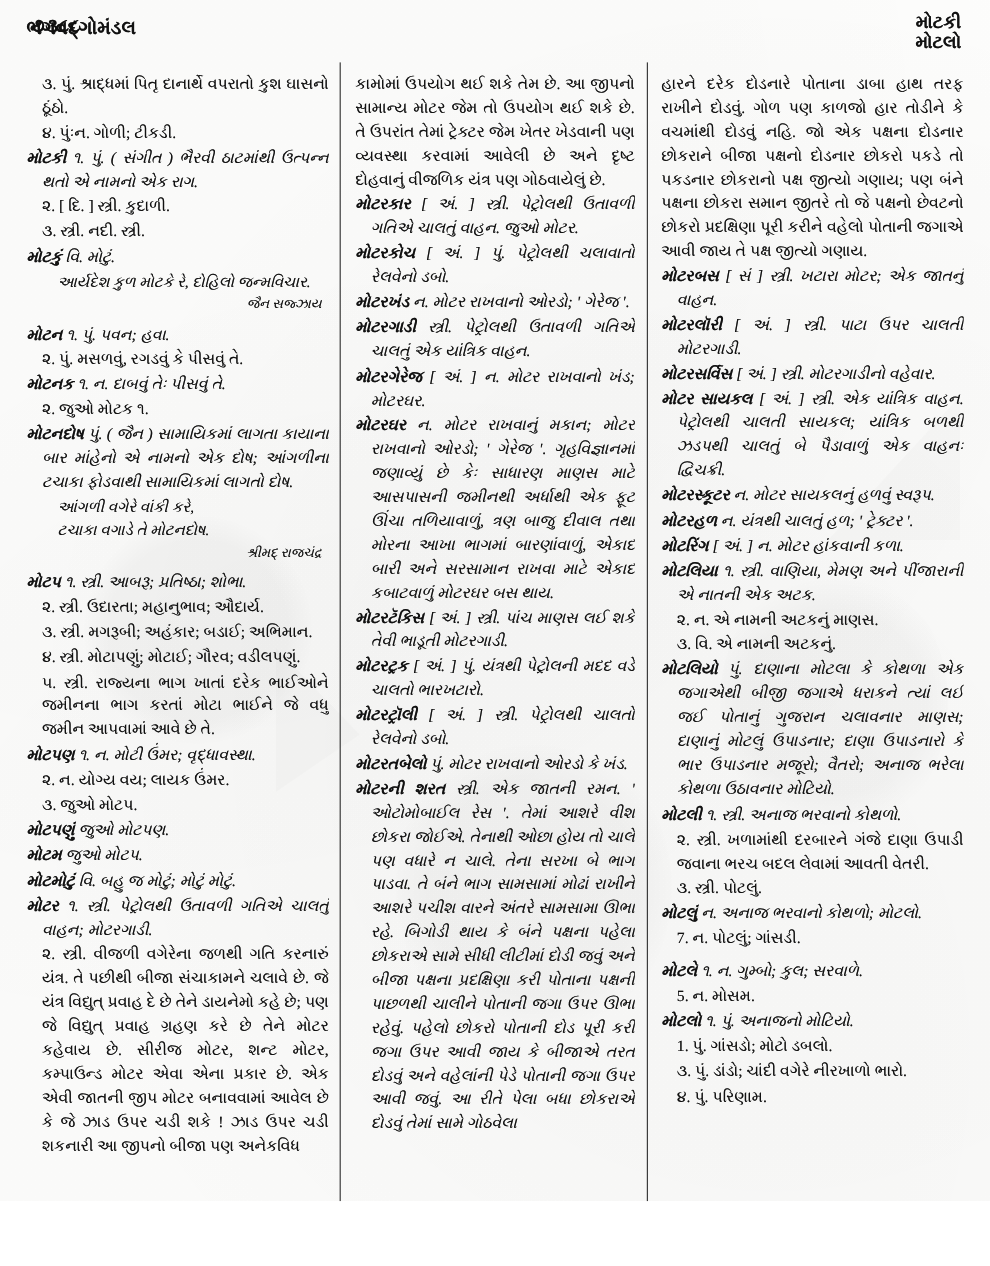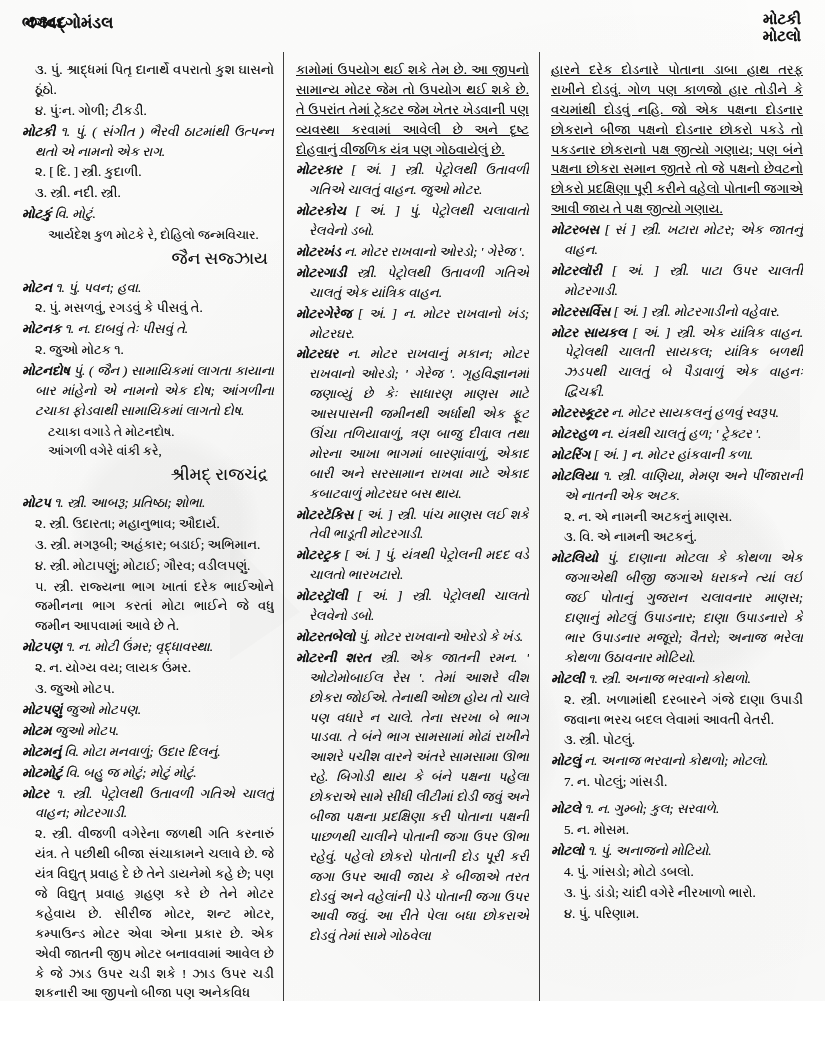--- a/index.html
+++ b/index.html
@@ -109,46 +109,47 @@
   .col.c2 { left: 296px; width: 233px; }
   .col.c3 { left: 551px; width: 252px; }
 
   
   .entry {
     margin: 0 0 1px 0;
     padding: 0;
     text-indent: 0;
   }
   
-  .entry.cont { text-indent: 0; text-decoration: underline; }
+  .entry.cont { text-indent: 0; }
   
   .entry.sense { padding-left: 13px; }
   
   .entry.head {
     padding-left: 13px;
     text-indent: -13px;
     font-style: italic;
   }
   .hw {
     font-weight: bold;
   }
   
   .quote {
     margin: 2px 0 0 0;
     padding-left: 26px;
     font-size: 12.6px;
     line-height: 1.5;
     text-align: left;
+    font-style: italic;
   }
   .quote .ln { display: block; }
   .attrib {
     display: block;
     text-align: right;
     padding-right: 6px;
-    font-size: 17px;
+    font-size: 11px;
     margin-top: 1px;
   }
   .gap { height: 6px; }
 
   
   .col, .rh-folio, .rh-title, .rh-guides div {
     text-shadow: 0 0 0.35px rgba(0,0,0,0.55);
   }
 </style>
 </head>
@@ -185,36 +186,35 @@
         <span class="ln">આર્યદેશ કુળ મોટકે રે, દોહિલો જન્મવિચાર.</span>
         <span class="attrib">જૈન સજ્ઝાય</span>
       </div>
       <div class="gap"></div>
       <p class="entry head"><span class="hw">મોટન </span><span>૧. પું. પવન; હવા.</span></p>
       <p class="entry sense"><span>૨. પું. મસળવું, રગડવું કે પીસવું તે.</span></p>
       <p class="entry head"><span class="hw">મોટનક </span><span>૧. ન. દાબવું તેઃ પીસવું તે.</span></p>
       <p class="entry sense"><span>૨. જુઓ મોટક ૧.</span></p>
       <p class="entry head"><span class="hw">મોટનદોષ </span><span>પું. ( જૈન ) સામાયિકમાં લાગતા કાયાના બાર માંહેનો એ નામનો એક દોષ; આંગળીના ટચાકા ફોડવાથી સામાયિકમાં લાગતો દોષ.</span></p>
       <div class="quote">
+        <span class="ln">આંગળી વગેરે વાંકી કરે,</span>
         <span class="ln">ટચાકા વગાડે તે મોટનદોષ.</span>
-        <span class="ln">આંગળી વગેરે વાંકી કરે,</span>
         <span class="attrib">શ્રીમદ્ રાજચંદ્ર</span>
       </div>
       <div class="gap"></div>
       <p class="entry head"><span class="hw">મોટપ </span><span>૧. સ્ત્રી. આબરૂ; પ્રતિષ્ઠા; શોભા.</span></p>
       <p class="entry sense"><span>૨. સ્ત્રી. ઉદારતા; મહાનુભાવ; ઔદાર્ય.</span></p>
       <p class="entry sense"><span>૩. સ્ત્રી. મગરૂબી; અહંકાર; બડાઈ; અભિમાન.</span></p>
       <p class="entry sense"><span>૪. સ્ત્રી. મોટાપણું; મોટાઈ; ગૌરવ; વડીલપણું.</span></p>
       <p class="entry sense"><span>૫. સ્ત્રી. રાજ્યના ભાગ ખાતાં દરેક ભાઈઓને જમીનના ભાગ કરતાં મોટા ભાઈને જે વધુ જમીન આપવામાં આવે છે તે.</span></p>
       <p class="entry head"><span class="hw">મોટપણ </span><span>૧. ન. મોટી ઉંમર; વૃદ્ધાવસ્થા.</span></p>
       <p class="entry sense"><span>૨. ન. યોગ્ય વય; લાયક ઉંમર.</span></p>
       <p class="entry sense"><span>૩. જુઓ મોટપ.</span></p>
       <p class="entry head"><span class="hw">મોટપણું </span><span>જુઓ મોટપણ.</span></p>
       <p class="entry head"><span class="hw">મોટમ </span><span>જુઓ મોટપ.</span></p>
-      <p class="entry head"><span class="hw">મોટમનું </span><span>વિ. મોટા મનવાળું; ઉદાર દિલનું.</span></p>
       <p class="entry head"><span class="hw">મોટમોટું </span><span>વિ. બહુ જ મોટું; મોટું મોટું.</span></p>
       <p class="entry head"><span class="hw">મોટર </span><span>૧. સ્ત્રી. પેટ્રોલથી ઉતાવળી ગતિએ ચાલતું વાહન; મોટરગાડી.</span></p>
       <p class="entry sense"><span>૨. સ્ત્રી. વીજળી વગેરેના જળથી ગતિ કરનારું યંત્ર. તે પછીથી બીજા સંચાકામને ચલાવે છે. જે યંત્ર વિદ્યુત્ પ્રવાહ દે છે તેને ડાયનેમો કહે છે; પણ જે વિદ્યુત્ પ્રવાહ ગ્રહણ કરે છે તેને મોટર કહેવાય છે. સીરીજ મોટર, શન્ટ મોટર, કમ્પાઉન્ડ મોટર એવા એના પ્રકાર છે. એક એવી જાતની જીપ મોટર બનાવવામાં આવેલ છે કે જે ઝાડ ઉપર ચડી શકે ! ઝાડ ઉપર ચડી શકનારી આ જીપનો બીજા પણ અનેકવિધ</span></p>
     </div>
   <div class="col c2">
       <p class="entry cont"><span>કામોમાં ઉપયોગ થઈ શકે તેમ છે. આ જીપનો સામાન્ય મોટર જેમ તો ઉપયોગ થઈ શકે છે. તે ઉપરાંત તેમાં ટ્રેક્ટર જેમ ખેતર ખેડવાની પણ વ્યવસ્થા કરવામાં આવેલી છે અને દૃષ્ટ દોહવાનું વીજળિક યંત્ર પણ ગોઠવાયેલું છે.</span></p>
       <p class="entry head"><span class="hw">મોટરકાર </span><span>[ અં. ] સ્ત્રી. પેટ્રોલથી ઉતાવળી ગતિએ ચાલતું વાહન. જુઓ મોટર.</span></p>
       <p class="entry head"><span class="hw">મોટરકોચ </span><span>[ અં. ] પું. પેટ્રોલથી ચલાવાતો રેલવેનો ડબો.</span></p>
       <p class="entry head"><span class="hw">મોટરખંડ </span><span>ન. મોટર રાખવાનો ઓરડો; ' ગેરેજ '.</span></p>
       <p class="entry head"><span class="hw">મોટરગાડી </span><span>સ્ત્રી. પેટ્રોલથી ઉતાવળી ગતિએ ચાલતું એક યાંત્રિક વાહન.</span></p>
@@ -241,18 +241,18 @@
       <p class="entry head"><span class="hw">મોટલિયો </span><span>પું. દાણાના મોટલા કે કોથળા એક જગાએથી બીજી જગાએ ધરાકને ત્યાં લઈ જઈ પોતાનું ગુજરાન ચલાવનાર માણસ; દાણાનું મોટલું ઉપાડનાર; દાણા ઉપાડનારો કે ભાર ઉપાડનાર મજૂરો; વૈતરો; અનાજ ભરેલા કોથળા ઉઠાવનાર મોટિયો.</span></p>
       <p class="entry head"><span class="hw">મોટલી </span><span>૧. સ્ત્રી. અનાજ ભરવાનો કોથળો.</span></p>
       <p class="entry sense"><span>૨. સ્ત્રી. ખળામાંથી દરબારને ગંજે દાણા ઉપાડી જવાના ભરચ બદલ લેવામાં આવતી વેતરી.</span></p>
       <p class="entry sense"><span>૩. સ્ત્રી. પોટલું.</span></p>
       <p class="entry head"><span class="hw">મોટલું </span><span>ન. અનાજ ભરવાનો કોથળો; મોટલો.</span></p>
       <p class="entry sense"><span>7. ન. પોટલું; ગાંસડી.</span></p>
       <div class="gap"></div>
       <p class="entry head"><span class="hw">મોટલે </span><span>૧. ન. ગુમ્બો; કુલ; સરવાળે.</span></p>
       <p class="entry sense"><span>5. ન. મોસમ.</span></p>
       <p class="entry head"><span class="hw">મોટલો </span><span>૧. પું. અનાજનો મોટિયો.</span></p>
-      <p class="entry sense"><span>4. પું. ગાંસડો; મોટો ડબલો.</span></p>
+      <p class="entry sense"><span>1. પું. ગાંસડો; મોટો ડબલો.</span></p>
       <p class="entry sense"><span>૩. પું. ડાંડો; ચાંદી વગેરે નીરખાળો ભારો.</span></p>
       <p class="entry sense"><span>૪. પું. પરિણામ.</span></p>
     </div>
 
 </div>
 
 </body></html>

